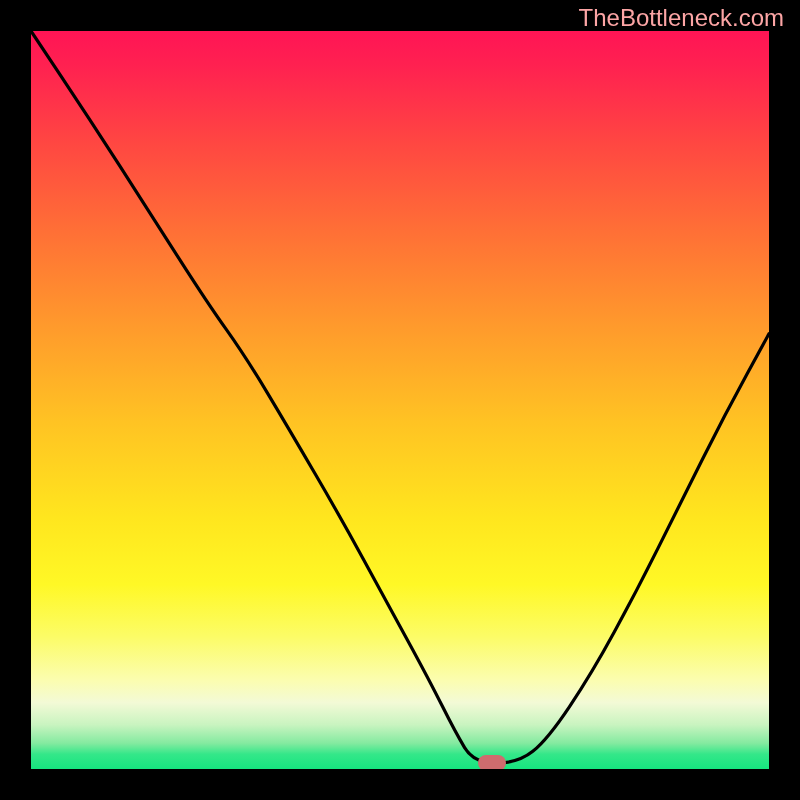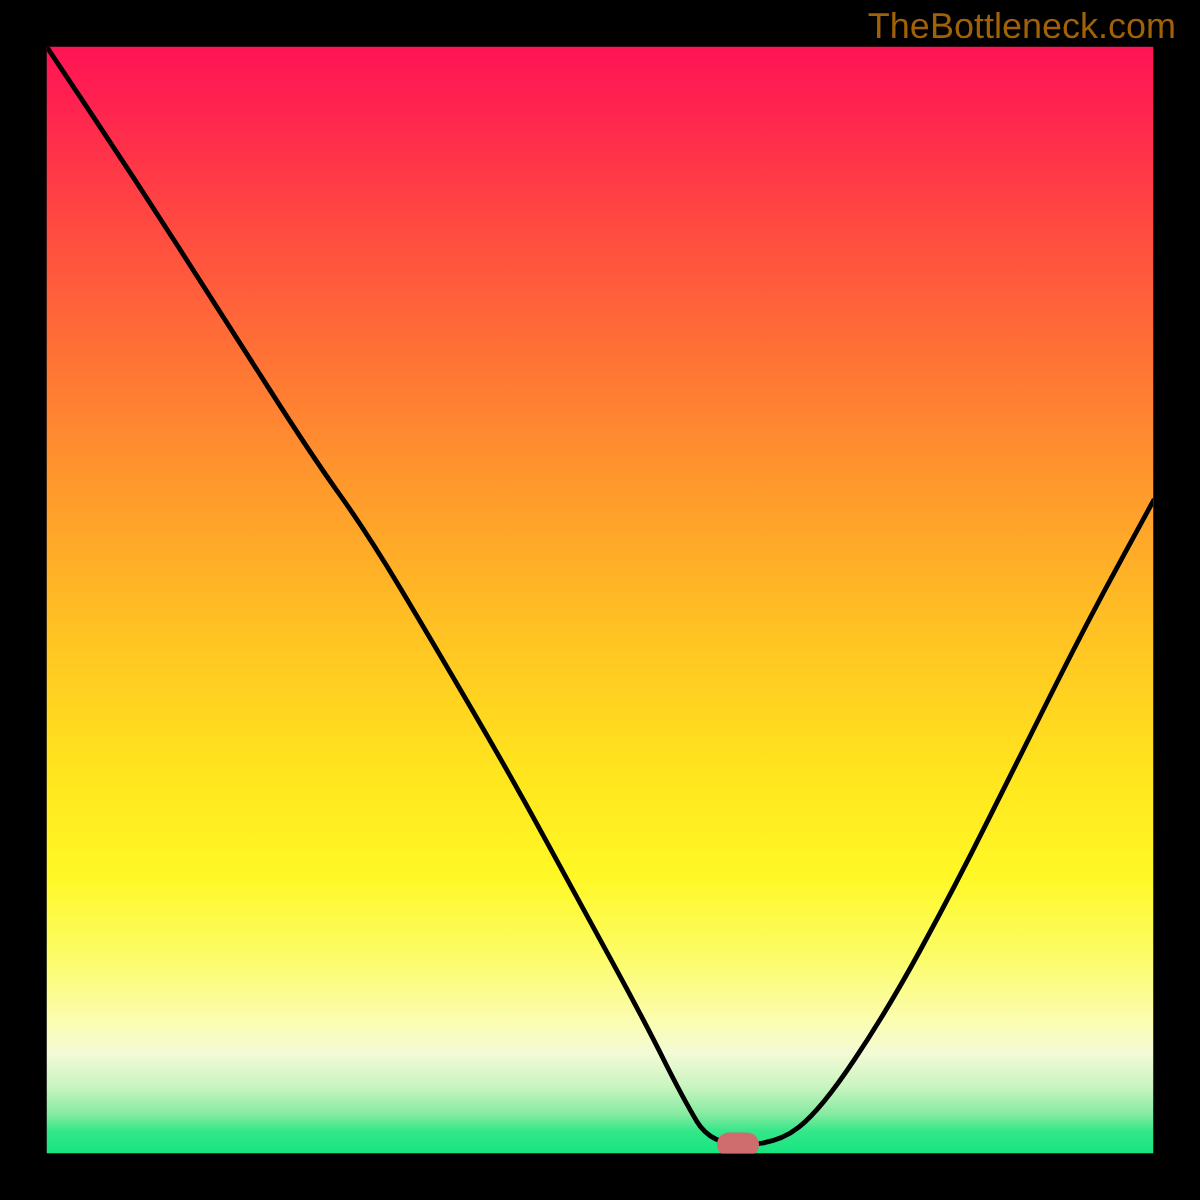--- a/index.html
+++ b/index.html
@@ -8,21 +8,21 @@
     height: 800px;
     background: #000;
     position: relative;
     overflow: hidden;
     font-family: Arial, Helvetica, sans-serif;
   }
   .watermark {
     position: absolute;
     top: 4px;
     right: 16px;
-    color: #a16207;
+    color: #fca5a5;
     font-size: 24px;
     font-weight: 500;
     letter-spacing: 0px;
     z-index: 10;
   }
   .plot-area {
     position: absolute;
     left: 31px;
     top: 31px;
     width: 738px;

